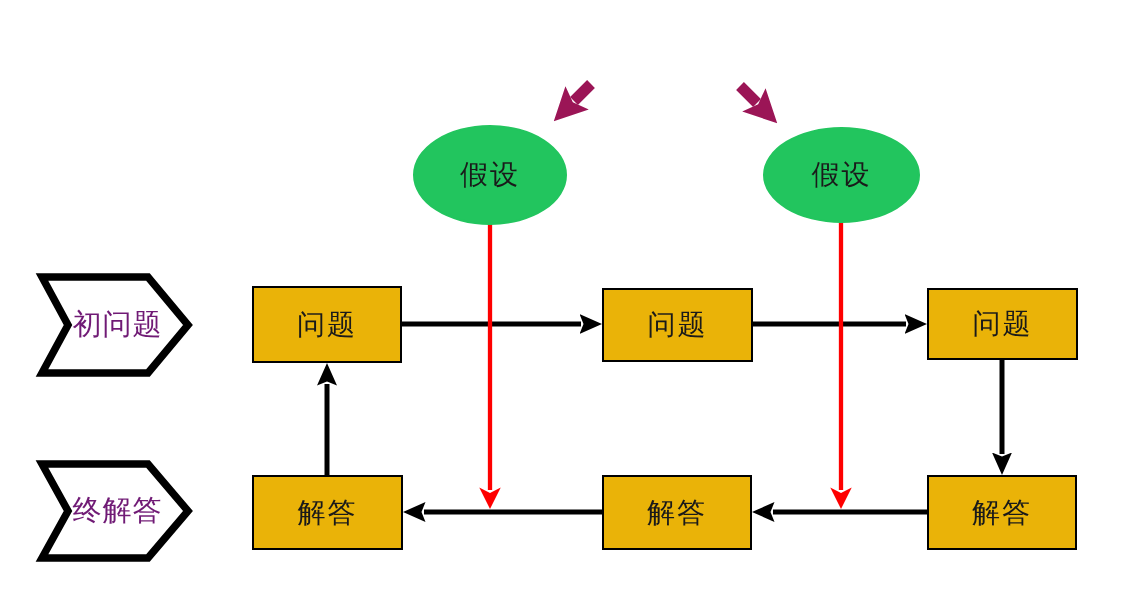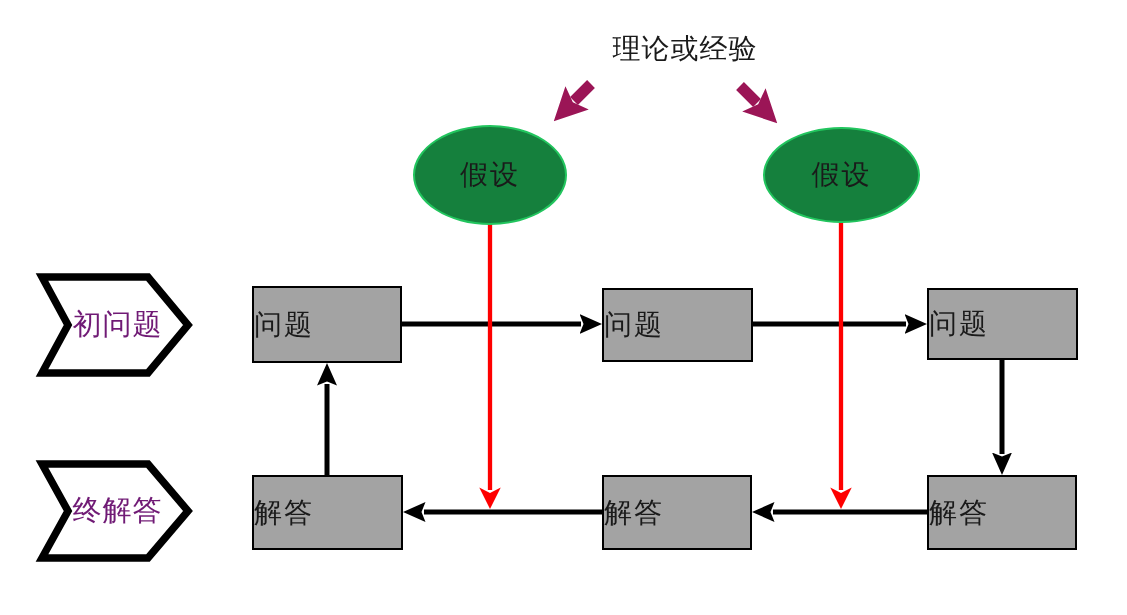--- a/index.html
+++ b/index.html
@@ -17,33 +17,34 @@
   }
   .svg-layer {
     position: absolute;
     left: 0; top: 0;
     width: 1127px; height: 615px;
   }
   .node-box {
     position: absolute;
     box-sizing: border-box;
     border: 2px solid #000000;
-    background: #a3a3a3;
+    background: #eab308;
     display: flex;
     align-items: center;
+    justify-content: center;
     font-size: 28px;
     color: #1a1a1a;
     letter-spacing: 2px;
   }
   .node-ellipse {
     position: absolute;
     box-sizing: border-box;
     border: 2px solid #22c55e;
     border-radius: 50%;
-    background: #15803d;
+    background: #22c55e;
     display: flex;
     align-items: center;
     justify-content: center;
     font-size: 28px;
     color: #1a1a1a;
     letter-spacing: 2px;
   }
   .chevron-label {
     position: absolute;
     display: flex;
@@ -92,21 +93,20 @@
     <line x1="490" y1="224" x2="490" y2="490" stroke="#fe0000" stroke-width="4.3" marker-end="url(#redHead)"></line>
     <line x1="841" y1="222" x2="841" y2="490" stroke="#fe0000" stroke-width="4.3" marker-end="url(#redHead)"></line>
 
     <line x1="591" y1="84" x2="574" y2="101" stroke="#9b1556" stroke-width="11" marker-end="url(#purpleHead)"></line>
     <line x1="740" y1="86" x2="757" y2="103" stroke="#9b1556" stroke-width="11" marker-end="url(#purpleHead)"></line>
 
     <polygon points="42,277 148,277 188,325 148,373 42,373 68,325" fill="#ffffff" stroke="#000000" stroke-width="7.5" stroke-linejoin="miter"></polygon>
     <polygon points="42,464 148,464 188,511 148,558 42,558 68,511" fill="#ffffff" stroke="#000000" stroke-width="7.5" stroke-linejoin="miter"></polygon>
   </svg>
 
-  <div class="top-label">理论或经验</div>
 
   <div class="node-ellipse" style="left:413px; top:125px; width:154px; height:100px;">
     <span>假设</span>
   </div>
   <div class="node-ellipse" style="left:763px; top:127px; width:157px; height:96px;">
     <span>假设</span>
   </div>
 
   <div class="node-box" style="left:252px; top:286px; width:150px; height:77px;">
     <span>问题</span>

